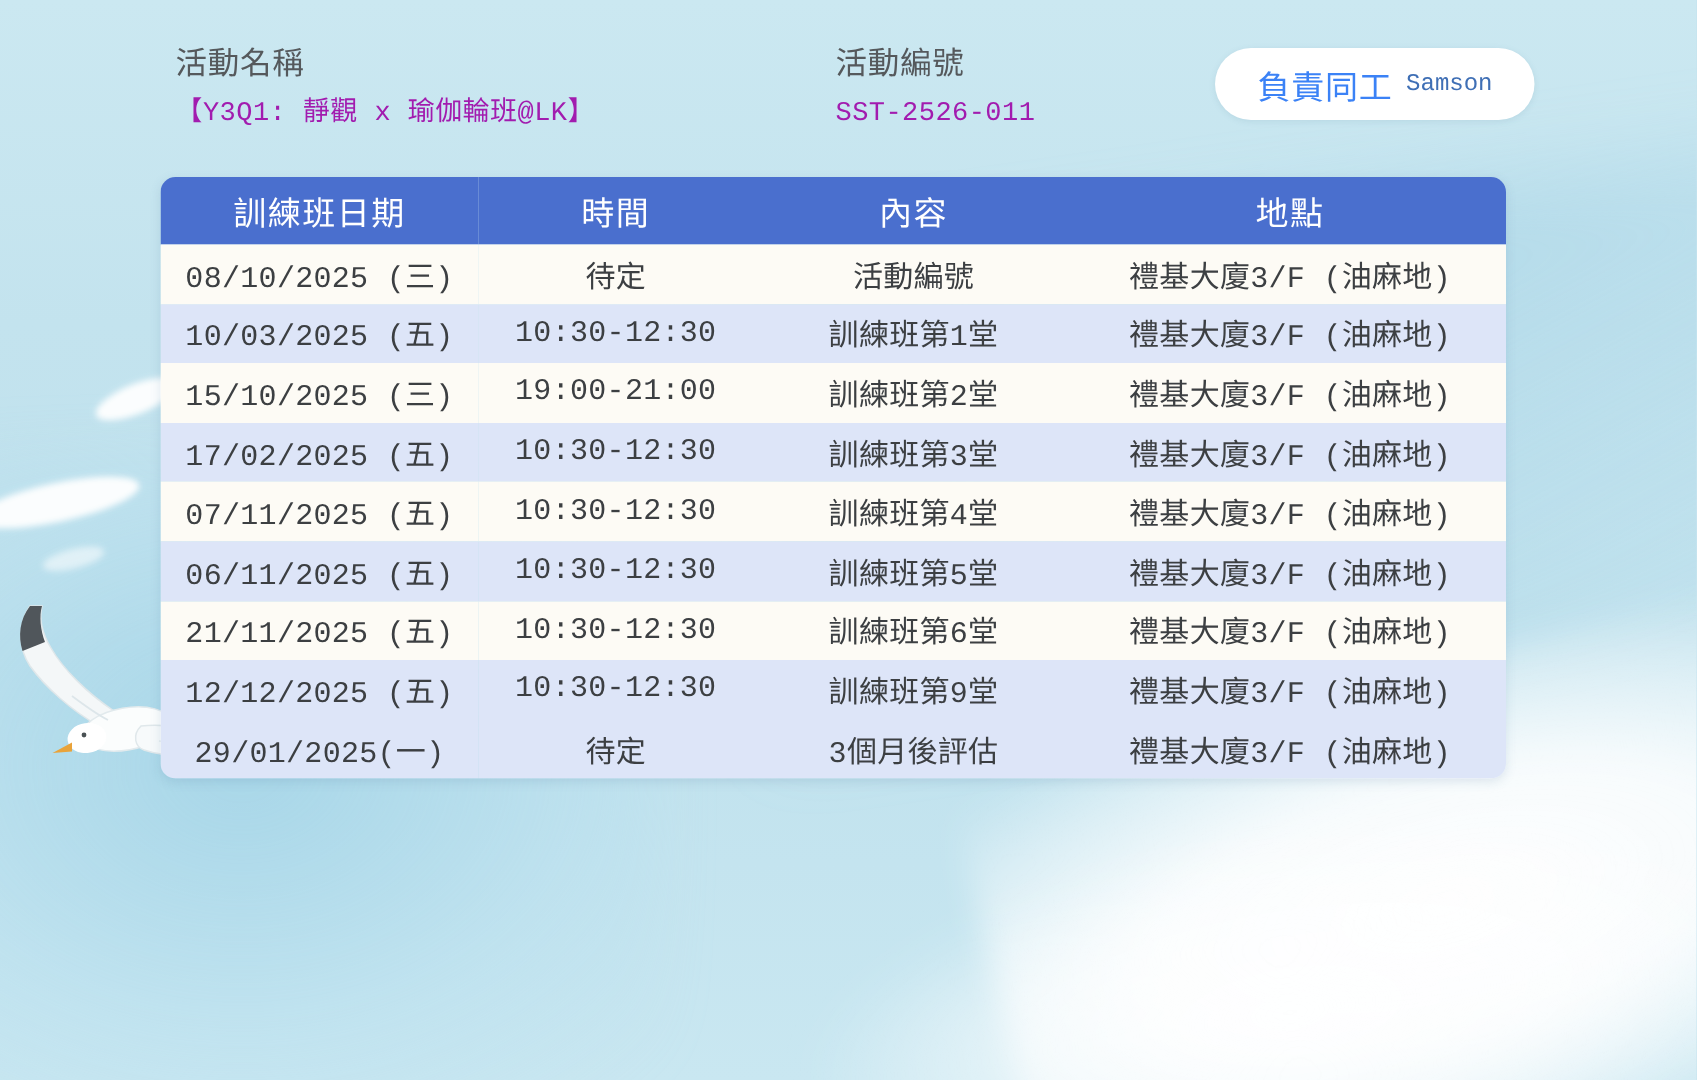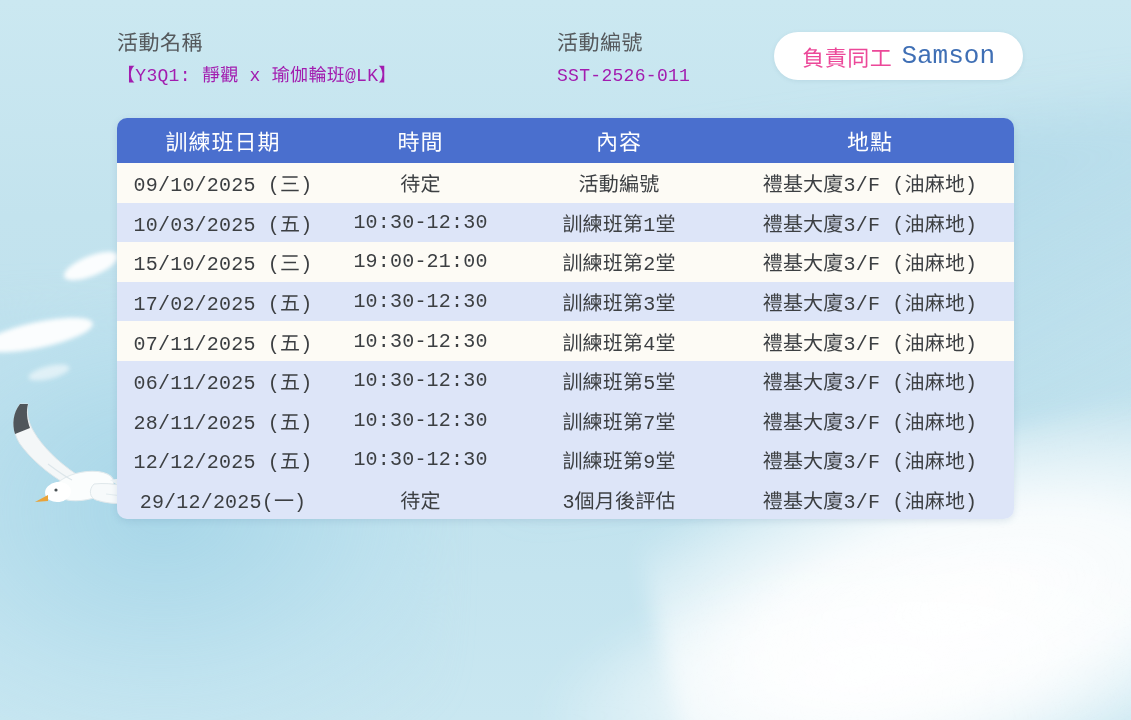--- a/index.html
+++ b/index.html
@@ -145,35 +145,35 @@
     height: 48px;
     padding: 0 28px;
     display: flex;
     align-items: center;
     gap: 9px;
     box-shadow: 0 1px 4px rgba(80,120,150,0.13);
   }
 
   .staff-label {
     font-size: 22px;
-    color: #ec4899;
+    color: #3b82f6;
     letter-spacing: 0.5px;
   }
 
   .staff-name {
-    font-size: 26px;
+    font-size: 16px;
     color: #3f6fb5;
     text-align: right;
   }
 
   
   .table-wrap {
     position: absolute;
     top: 118px;
-    left: 117px;
+    left: 107px;
     width: 897px;
     border-radius: 10px;
     overflow: hidden;
     box-shadow: 0 2px 7px rgba(70,110,150,0.15);
   }
 
   table {
     width: 100%;
     border-collapse: collapse;
     table-layout: fixed;
@@ -275,21 +275,21 @@
       <thead>
         <tr>
           <th>訓練班日期</th>
           <th>時間</th>
           <th>內容</th>
           <th>地點</th>
         </tr>
       </thead>
       <tbody id="tbody">
           <tr class="odd">
-            <td>09/10/2025 (三)</td>
+            <td>08/10/2025 (三)</td>
             <td>待定</td>
             <td>活動編號</td>
             <td>禮基大廈3/F (油麻地)</td>
           </tr>
           <tr class="even">
             <td>10/03/2025 (五)</td>
             <td>10:30-12:30</td>
             <td>訓練班第1堂</td>
             <td>禮基大廈3/F (油麻地)</td>
           </tr>
@@ -310,34 +310,34 @@
             <td>10:30-12:30</td>
             <td>訓練班第4堂</td>
             <td>禮基大廈3/F (油麻地)</td>
           </tr>
           <tr class="even">
             <td>06/11/2025 (五)</td>
             <td>10:30-12:30</td>
             <td>訓練班第5堂</td>
             <td>禮基大廈3/F (油麻地)</td>
           </tr>
-          <tr class="even">
-            <td>28/11/2025 (五)</td>
-            <td>10:30-12:30</td>
-            <td>訓練班第7堂</td>
+          <tr class="odd">
+            <td>21/11/2025 (五)</td>
+            <td>10:30-12:30</td>
+            <td>訓練班第6堂</td>
             <td>禮基大廈3/F (油麻地)</td>
           </tr>
           <tr class="even">
             <td>12/12/2025 (五)</td>
             <td>10:30-12:30</td>
             <td>訓練班第9堂</td>
             <td>禮基大廈3/F (油麻地)</td>
           </tr>
           <tr class="even">
-            <td>29/12/2025(一)</td>
+            <td>29/01/2025(一)</td>
             <td>待定</td>
             <td>3個月後評估</td>
             <td>禮基大廈3/F (油麻地)</td>
           </tr>
         </tbody>
     </table>
   </div>
 
 </div>
 

